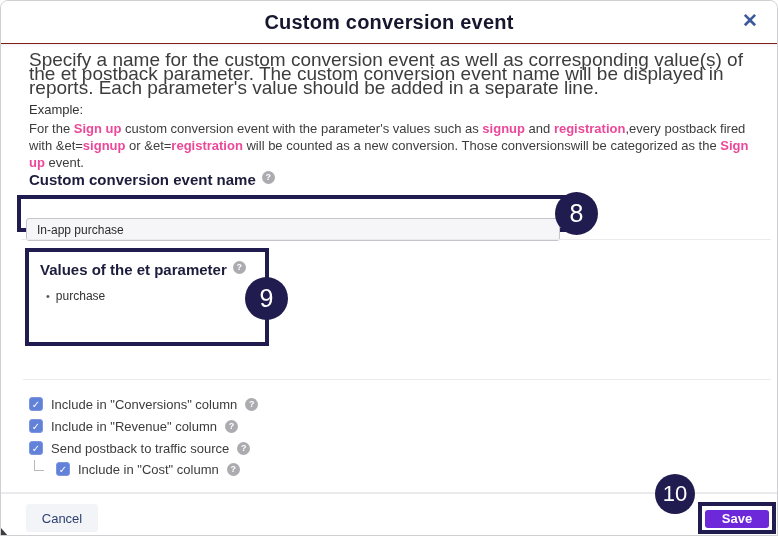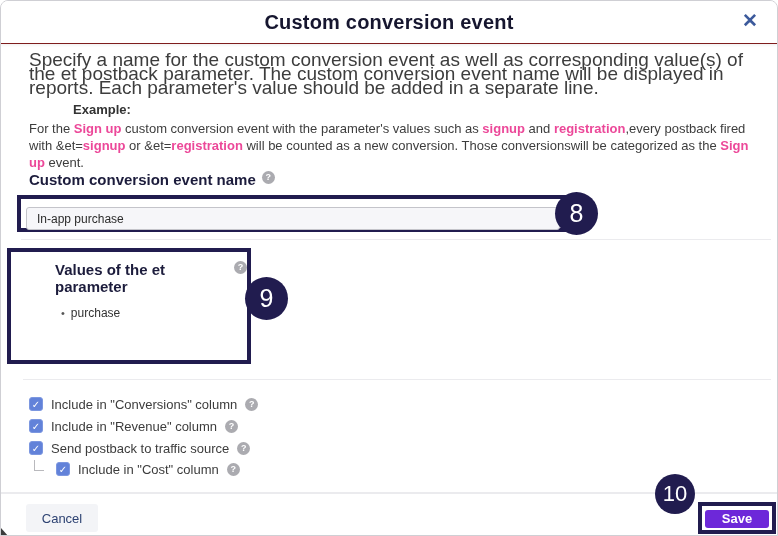--- a/index.html
+++ b/index.html
@@ -10,36 +10,36 @@
   .header { position:absolute; left:0; top:0; width:100%; height:43px; background:#fff;
             border-bottom:1px solid #7f1d1d; box-shadow:0 1px 3px rgba(0,0,0,.07);
             display:flex; align-items:center; justify-content:center; }
   .title { font-size:20px; font-weight:bold; color:#16162f; letter-spacing:.2px; }
   .close { position:absolute; right:14px; top:6px; font-size:19px; color:#3c5a9c; cursor:pointer;
            width:26px; height:26px; display:flex; align-items:center; justify-content:center; font-weight:bold; }
 
   
   .intro { position:absolute; left:28px; top:52px; width:724px; font-size:19px; line-height:14px; color:#3d3d3d; }
   .example { position:absolute; left:28px; top:100px; width:722px; font-size:13px; line-height:17px; color:#3d3d3d; }
-  .example .ex-label { font-weight:bold; display:block; margin-bottom:2px; color:#333;margin-left:44px; }
+  .example .ex-label { font-weight:normal; display:block; margin-bottom:2px; color:#333; }
   .example b { font-weight:bold; color:#ec4899; }
 
   .section-label { font-size:15px; font-weight:bold; color:#1c1c3c; display:flex; align-items:flex-start; gap:6px; }
   .evt-label { position:absolute; left:28px; top:170px; }
 
   .help { display:inline-block; width:13px; height:13px; border-radius:50%; background:#ababb0; color:#fff;
           font-size:9px; line-height:13px; text-align:center; font-weight:bold; flex:0 0 auto; }
 
   
   .ann-box { position:absolute; border:4px solid #211c4f; background:#fff; }
   .ann-8 { left:16px; top:194px; width:552px; height:37px; }
-  .ann-9 { left:6px; top:247px; width:244px; height:116px;padding-left:33px; }
+  .ann-9 { left:24px; top:247px; width:244px; height:98px; }
   .ann-10 { left:697px; top:501px; width:78px; height:32px; padding:3px; background:#fff; }
 
-  .evt-input { width:calc(100% - 10px); height:23px; margin:8px 5px; background:#f6f6f9; border:1px solid #c4c4ca;
+  .evt-input { width:calc(100% - 10px); height:23px; margin:19px 5px; background:#f6f6f9; border:1px solid #c4c4ca;
                border-radius:3px; font-family:"Liberation Sans", sans-serif; font-size:12px; color:#2c2c2c; padding:0 10px; outline:none; }
 
   .values-label { padding:9px 0 0 11px; }
   .values-list { margin:11px 0 0 17px; list-style:none; font-size:12px; color:#333; }
   .values-list li { display:flex; align-items:center; gap:6px; }
   .bullet { color:#555; font-size:11px; }
 
   .circle { position:absolute; border-radius:50%; background:#211c4f; color:#fff; display:flex; align-items:center;
             justify-content:center; z-index:5; font-size:25px; }
   .c8 { left:554px; top:191px; width:43px; height:43px; }

